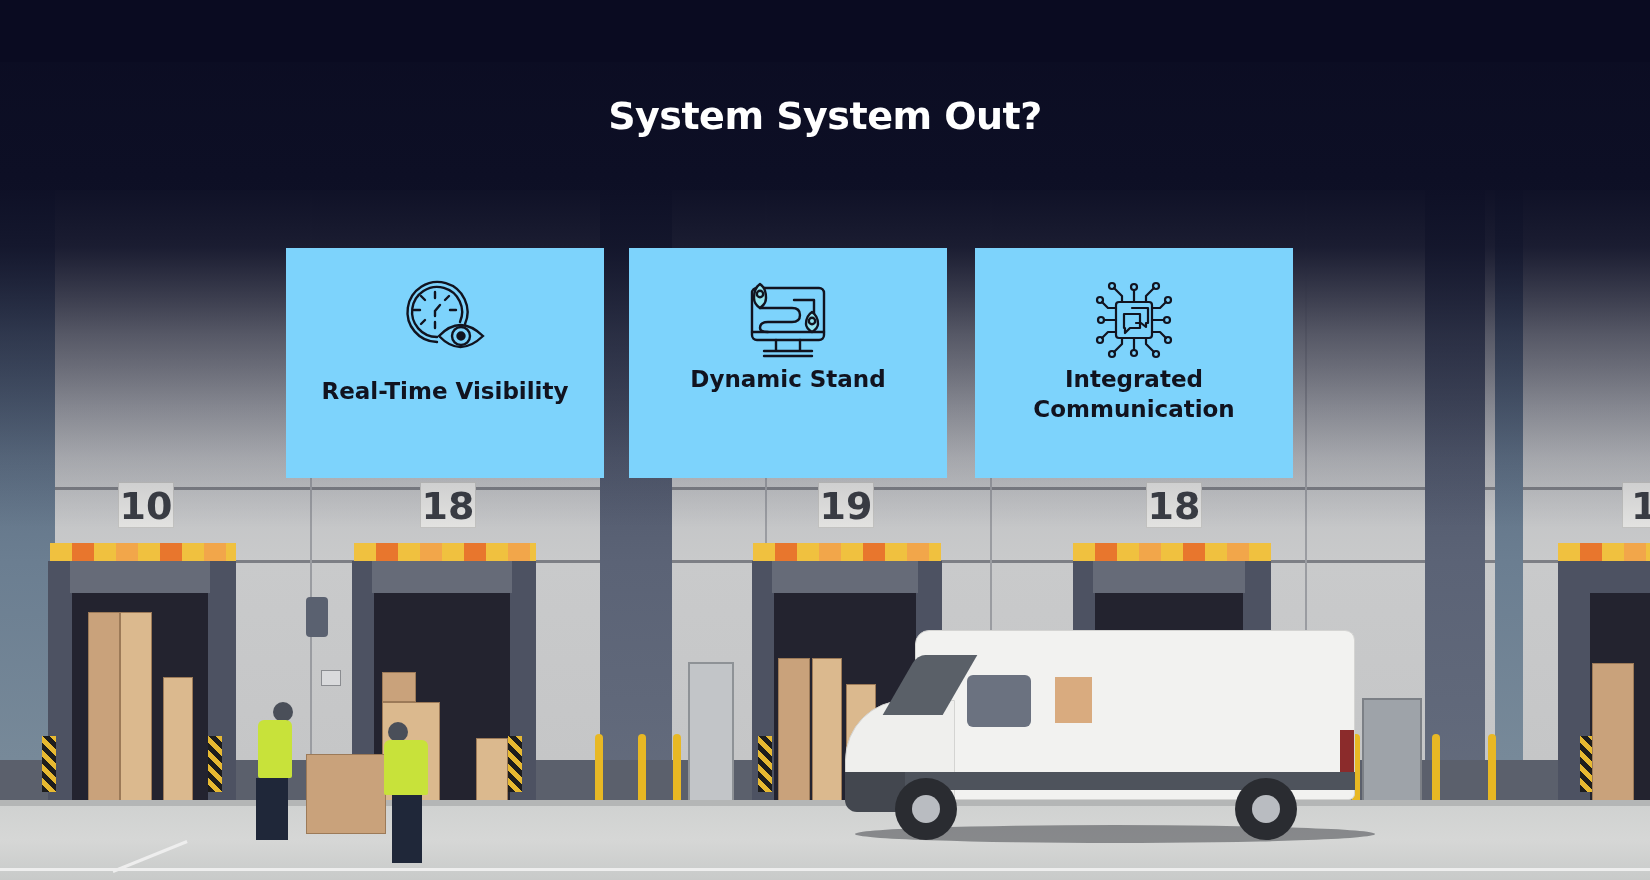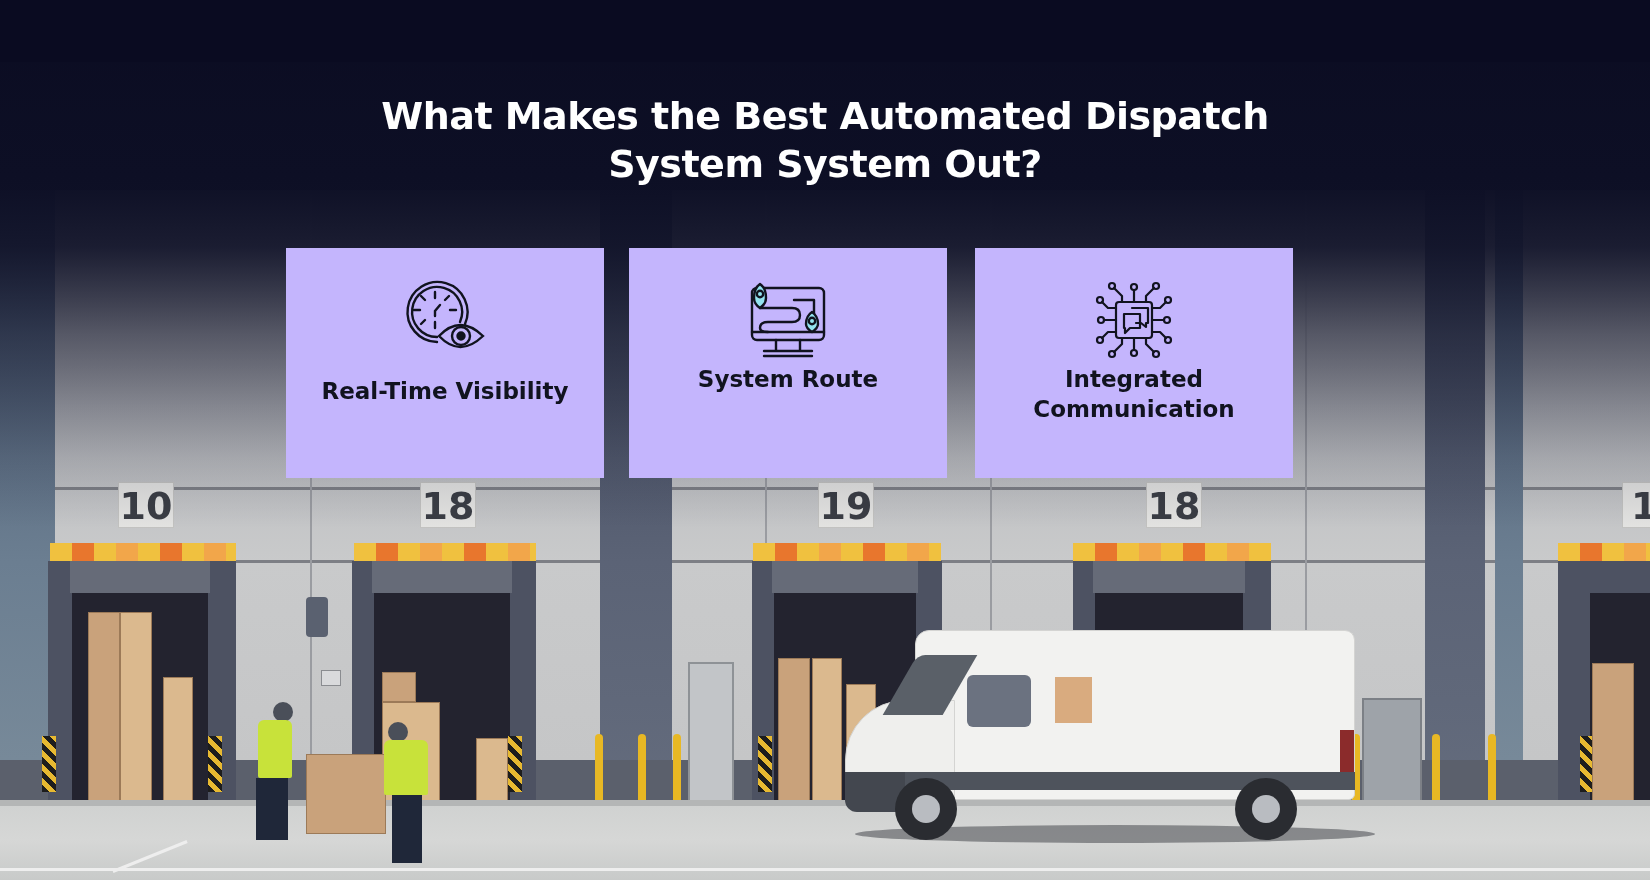--- a/index.html
+++ b/index.html
@@ -70,21 +70,21 @@
   .overlay { position: absolute; left: 0; top: 0; width: 1650px; height: 880px;
     background: linear-gradient(180deg, #0b0c22 0%, #0d0f25 20%, rgba(16,18,40,0.92) 28%, rgba(18,20,42,0.55) 38%, rgba(20,22,44,0.15) 52%, rgba(20,22,44,0) 60%); }
   .top-band { position: absolute; left: 0; top: 0; width: 1650px; height: 62px; background: #0a0b21; }
 
   
   .title { position: absolute; left: 0; top: 92px; width: 1650px; text-align: center; color: #ffffff;
     font-family: "DejaVu Sans", sans-serif; font-weight: bold; font-size: 38px; line-height: 48px; letter-spacing: -0.5px; }
   .title span { display: block; }
 
   
-  .card { position: absolute; top: 248px; width: 318px; height: 230px; background: #c4b5fd; }
+  .card { position: absolute; top: 248px; width: 318px; height: 230px; background: #7dd3fc; }
   .card .icon { position: absolute; left: 50%; transform: translateX(-50%); top: 30px; width: 84px; height: 84px; }
   .card .label { position: absolute; left: 0; width: 100%; text-align: center; color: #11131f;
     font-family: "DejaVu Sans", sans-serif; font-weight: bold; font-size: 23px; line-height: 30px; }
 </style>
 </head>
 <body>
 
 <div class="scene">
   <div class="wall"></div>
   <div class="wall-line" style="top:487px"></div>
@@ -198,21 +198,20 @@
     <div class="taillight"></div>
     <div class="wheel" style="left:50px"></div>
     <div class="wheel" style="left:390px"></div>
   </div>
 
   <div class="overlay"></div>
   <div class="top-band"></div>
 </div>
 
 <h1 class="title">
-  <span>What Makes the Best Automated Dispatch</span>
   <span>System System Out?</span>
 </h1>
 
 <div class="card" style="left:286px">
   <svg class="icon" viewBox="0 0 84 84" fill="none" stroke="#11131f" stroke-width="2.4" stroke-linecap="round">
     <path d="M62 46 A30 30 0 1 0 34 64"></path>
     <path d="M57 44 A25 25 0 1 0 34 59"></path>
     <line x1="32" y1="14" x2="32" y2="20"></line>
     <line x1="32" y1="44" x2="32" y2="50"></line>
     <line x1="11" y1="32" x2="17" y2="32"></line>
@@ -239,21 +238,21 @@
     <line x1="18" y1="73" x2="66" y2="73"></line>
     <line x1="18" y1="78" x2="66" y2="78"></line>
     <path d="M20 20 Q20 10 14 6 Q8 10 8 20 Q8 26 14 30 Q20 26 20 20 Z" fill="#93e3ef"></path>
     <circle cx="14" cy="16" r="3.2"></circle>
     <path d="M14 30 L46 30 Q54 30 54 37 Q54 44 46 44 L22 44 Q14 44 14 50 Q14 54 22 54"></path>
     <path d="M48 22 L68 22 L68 36"></path>
     <path d="M72 46 Q72 38 66 34 Q60 38 60 46 Q60 50 66 54 Q72 50 72 46 Z" fill="#93e3ef"></path>
     <circle cx="66" cy="43" r="3.2"></circle>
   </svg>
   <div class="label" style="top:116px">
-    <span style="display:block">System Route</span>
+    <span style="display:block">Dynamic Stand</span>
   </div>
 </div>
 
 <div class="card" style="left:975px">
   <svg class="icon" viewBox="0 0 84 84" fill="none" stroke="#11131f" stroke-width="2.2" stroke-linecap="round" stroke-linejoin="round">
     <rect x="24" y="24" width="36" height="36" rx="3"></rect>
     <path d="M30 34 L46 34 L46 48 L36 48 L31 53 L31 48 L30 48 Z" transform="translate(2,2)"></path>
     <path d="M40 30 L56 30 L56 45 L54 45 L54 49 L49 45 L44 45"></path>
     <line x1="42" y1="24" x2="42" y2="12"></line>
       <circle cx="42" cy="9" r="3"></circle>

